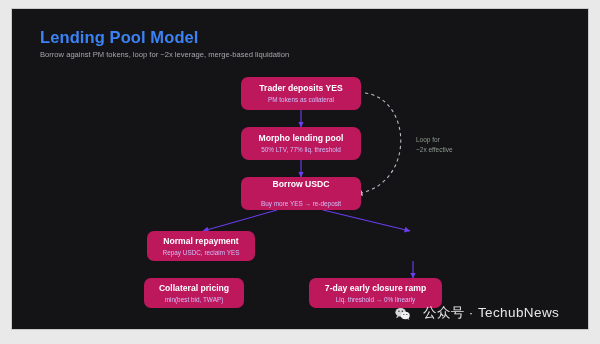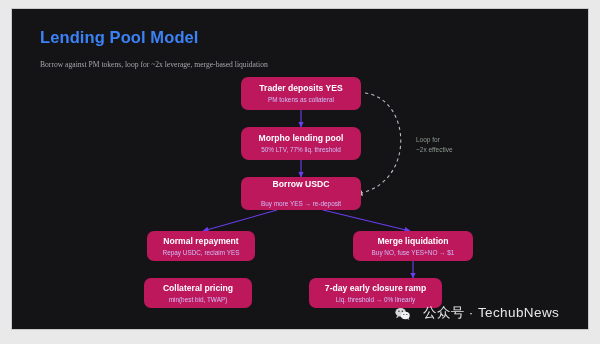--- a/index.html
+++ b/index.html
@@ -30,25 +30,24 @@
     top: 19px;
     font-size: 16.5px;
     font-weight: bold;
     color: #3b82f6;
     letter-spacing: 0.1px;
     white-space: nowrap;
   }
   #subtitle {
     position: absolute;
     left: 28px;
-    top: 51px;
+    top: 41px;
     font-size: 7.6px;
     color: #a5a5ad;
     white-space: nowrap;
-    font-family: Liberation Serif, serif;
   }
   .node {
     position: absolute;
     background: #be185d;
     border-radius: 7px;
     box-sizing: border-box;
     display: flex;
     flex-direction: column;
     align-items: center;
     justify-content: center;
@@ -142,26 +141,22 @@
   <div class="node" style="left:229px; top:168px; width:120px; height:33px;gap:8px;">
     <div class="node-title">Borrow USDC</div>
     <div class="node-sub">Buy more YES → re-deposit</div>
   </div>
 
   <div class="node" style="left:135px; top:222px; width:108px; height:30px;">
     <div class="node-title">Normal repayment</div>
     <div class="node-sub">Repay USDC, reclaim YES</div>
   </div>
 
-  <div class="node" style="left:341px; top:222px; width:120px; height:30px;">
-    <div class="node-title">Merge liquidation</div>
-    <div class="node-sub">Buy NO, fuse YES+NO → $1</div>
-  </div>
 
-  <div class="node" style="left:132px; top:269px; width:108px; height:30px;">
+  <div class="node" style="left:132px; top:269px; width:100px; height:30px;">
     <div class="node-title">Collateral pricing</div>
     <div class="node-sub">min(best bid, TWAP)</div>
   </div>
 
   <div class="node" style="left:297px; top:269px; width:133px; height:30px;">
     <div class="node-title">7-day early closure ramp</div>
     <div class="node-sub">Liq. threshold → 0% linearly</div>
   </div>
 
   <div id="loop-label">

